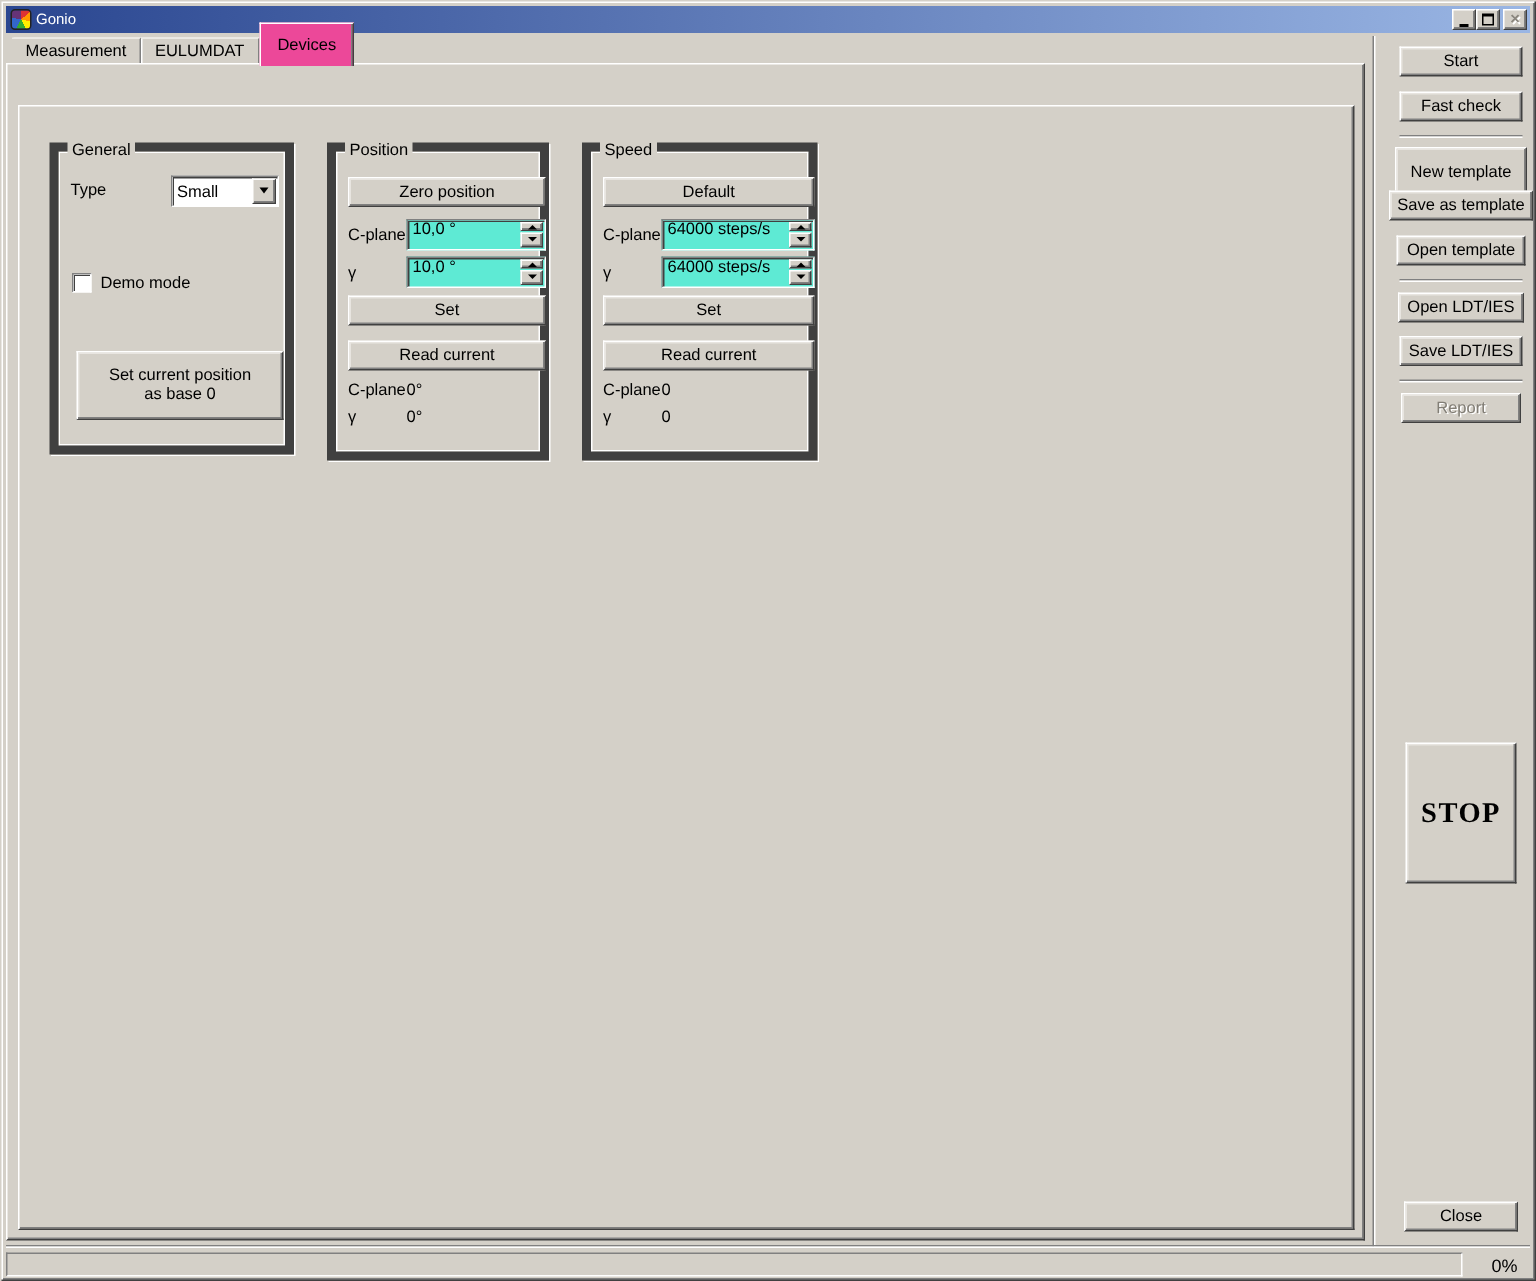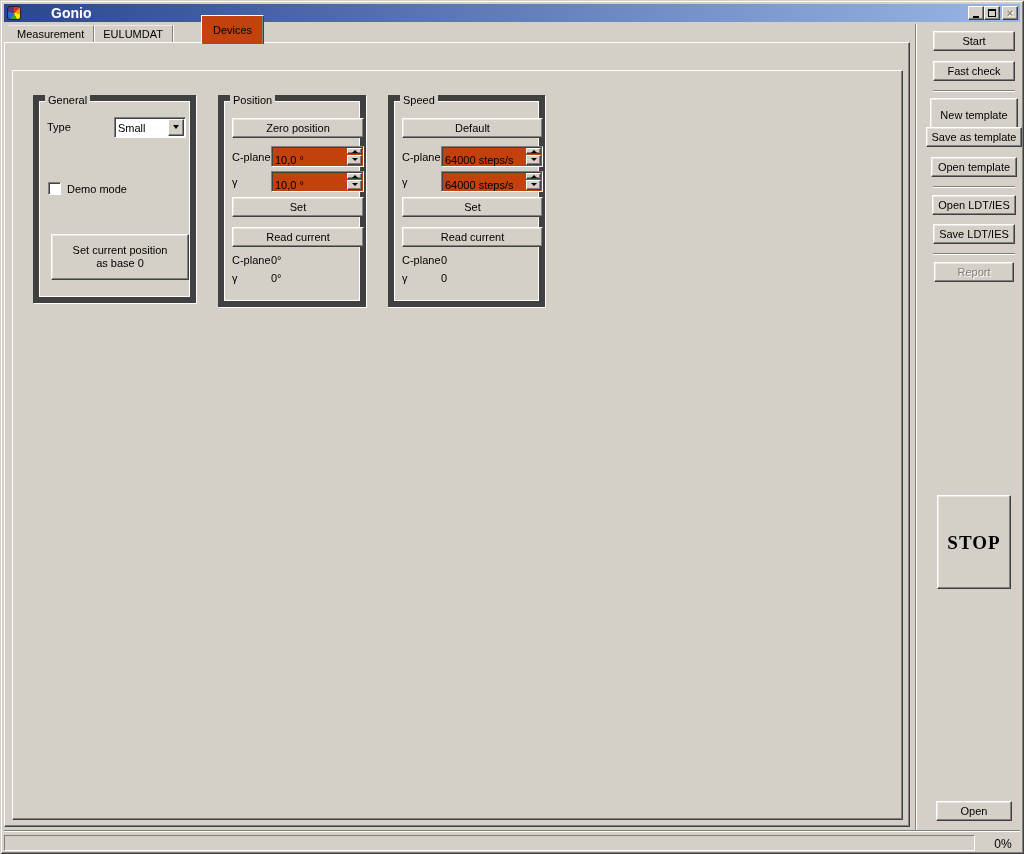--- a/index.html
+++ b/index.html
@@ -17,42 +17,42 @@
   .titlebar {
     position:absolute; left:4px; top:4px; width:1016px; height:18px;
     background:linear-gradient(to right,#2a4690,#9ab6e4);
     display:flex; align-items:center; padding:0 2px;
   }
   .app-icon {
     width:14px; height:14px; margin:0 3px 0 1px; border-radius:3px;
     background:conic-gradient(#d33 0 14%, #f90 14% 28%, #fe0 28% 42%, #3a3 42% 58%, #36c 58% 78%, #637 78% 100%);
     border:1px solid #222;
   }
-  .title-text { color:#fff; font-weight:bold; font-size:14px; flex:1;margin-left:27px; }
+  .title-text { color:#fff; font-weight:normal; font-size:10px; flex:1; }
   .tb-btns { display:flex; align-items:center; gap:0; }
   .tb-btn {
     width:16px; height:14px; background:#d4d0c8; display:flex; align-items:center; justify-content:center;
     border:1px solid; border-color:#fff #404040 #404040 #fff; box-shadow: inset -1px -1px 0 #808080;
     cursor:default;
   }
   .tb-btn.close { margin-left:2px; }
   .glyph-min { width:6px; height:2px; background:#000; margin-top:7px; }
   .glyph-max { width:8px; height:8px; border:1px solid #000; border-top:2px solid #000; }
   .glyph-x { font-size:11px; font-weight:bold; color:#8a867e; text-shadow:1px 1px 0 #fff; line-height:10px; }
 
   
   .tabstrip { position:absolute; display:flex; align-items:flex-end; height:19px; z-index:5; }
   .tab {
     height:17px; padding:0 9px; display:flex; align-items:center; white-space:nowrap;
     border-top:1px solid #eceae5; border-right:1px solid #808080; box-shadow:1px 0 0 #fff;
   }
   .tab.sel {
-    height:21px; background:#c2410c; margin-bottom:-2px; position:relative; z-index:6;
+    height:21px; background:#ec4899; margin-bottom:-2px; position:relative; z-index:6;
     border:1px solid; border-color:#fff #404040 #d4d0c8 #fff; border-bottom:none;
-    box-shadow: inset -1px 0 0 #808080; padding:14px 11px;margin-left:28px;
+    box-shadow: inset -1px 0 0 #808080; padding:14px 11px;
   }
   .main-tabs { left:8px; top:23px; }
   .sub-tabs  { left:20px; top:51px; }
 
   .panel {
     position:absolute; background:#d4d0c8; z-index:1;
     border:1px solid; border-color:#fff #404040 #404040 #fff;
     box-shadow: inset -1px -1px 0 #808080;
   }
   .main-panel { left:4px; top:42px; width:906px; height:785px; }
@@ -80,23 +80,23 @@
   .combobox { position:absolute; height:21px; background:#fff;
     border:1px solid; border-color:#808080 #fff #fff #808080; box-shadow: inset 1px 1px 0 #404040;
     display:flex; align-items:stretch; }
   .combo-text { flex:1; display:flex; align-items:center; padding-left:3px; overflow:hidden; }
   .combo-btn, .spin-btn {
     background:#d4d0c8; border:1px solid; border-color:#fff #404040 #404040 #fff;
     box-shadow: inset -1px -1px 0 #808080; display:flex; align-items:center; justify-content:center;
   }
   .combo-btn { width:16px; margin:1px; }
 
-  .spinbox { position:absolute; height:21px; background:#c2410c;
+  .spinbox { position:absolute; height:21px; background:#5eead4;
     border:1px solid; border-color:#808080 #fff #fff #808080; box-shadow: inset 1px 1px 0 #404040;
-    display:flex; align-items:flex-end; }
+    display:flex; align-items:flex-start; }
   .spin-text { flex:1; display:flex; align-items:center; padding-left:3px; white-space:nowrap; overflow:hidden; }
   .spin-btns { width:15px; display:flex; flex-direction:column; margin:1px; gap:1px; }
   .spin-btn { flex:1; }
 
   .tri-down { width:0; height:0; border:3px solid transparent; border-top:4px solid #000; margin-top:3px; }
   .tri-up-s { width:0; height:0; border:3px solid transparent; border-bottom:3px solid #000; margin-top:-2px; }
   .tri-dn-s { width:0; height:0; border:3px solid transparent; border-top:3px solid #000; margin-top:2px; }
 
   .checkbox { position:absolute; width:13px; height:13px; background:#fff;
     border:1px solid; border-color:#808080 #fff #fff #808080; box-shadow: inset 1px 1px 0 #404040; }
@@ -280,20 +280,20 @@
   <div class="hsep" style="left:933px;top:253px;width:82px"></div>
   <div class="btn disabled" style="left:934px;top:262px;width:80px;height:20px">
       <span>Report</span>
     </div>
 
   <div class="btn stop-btn" style="left:937px;top:495px;width:74px;height:94px">
       <span>STOP</span>
     </div>
 
   <div class="btn" style="left:936px;top:801px;width:76px;height:20px">
-      <span>Open</span>
+      <span>Close</span>
     </div>
 
   <div class="hsep" style="left:4px;top:830px;width:1016px"></div>
   <div class="progressbar"></div>
   <span class="percent">0%</span>
 
 </div>
 
 </body></html>

